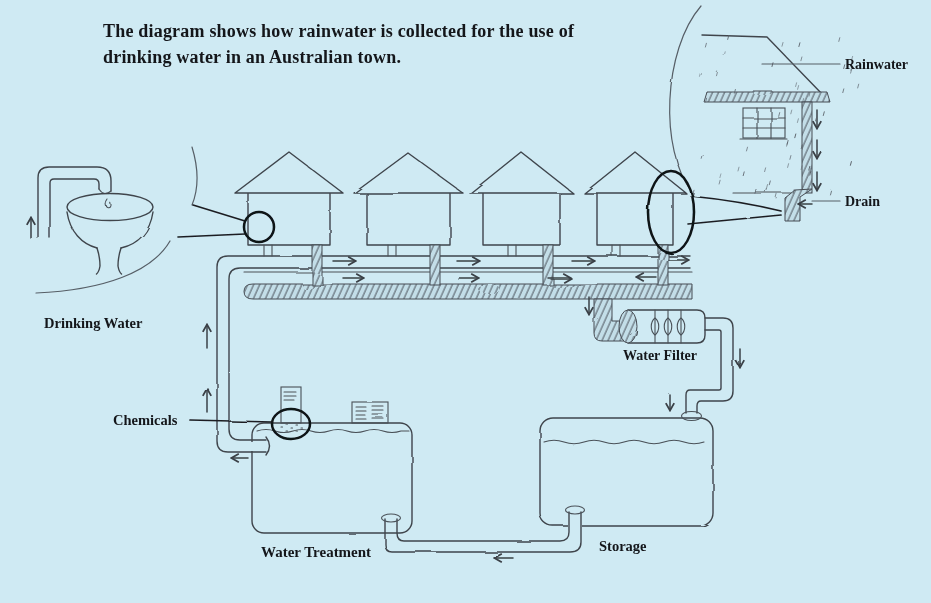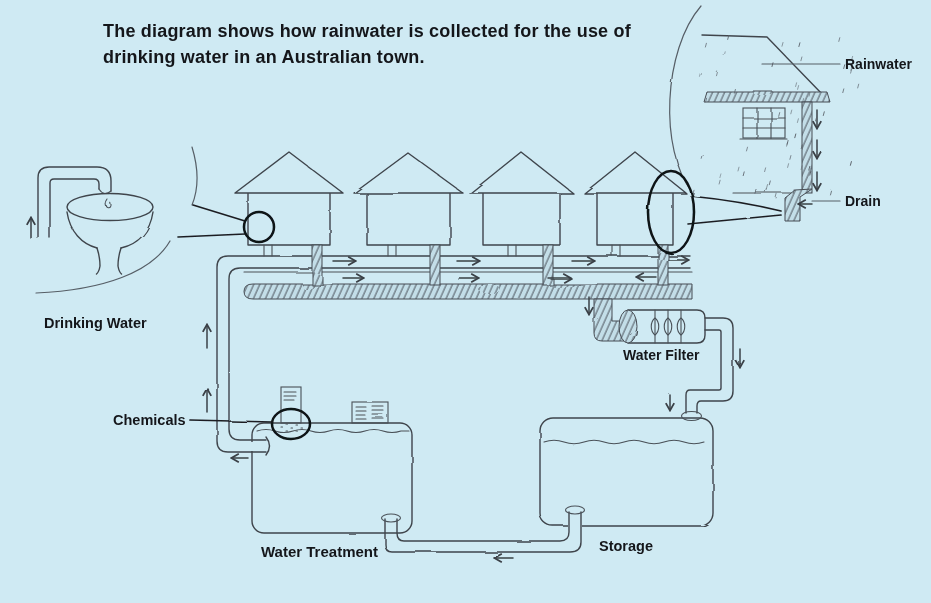--- a/index.html
+++ b/index.html
@@ -1,17 +1,17 @@
 <!DOCTYPE html>
 <html><head>
 <meta charset="utf-8">
 <style>
   html,body{margin:0;padding:0;background:#cfeaf3;}
   .stage{position:relative;width:931px;height:603px;overflow:hidden;background:#cfeaf3;
-         font-family:Liberation Sans, sans-serif;}
+         font-family:Liberation Serif, serif;}
   svg{display:block}
   .ink{stroke:#3f454c;stroke-width:1.4;fill:none;stroke-linecap:round;stroke-linejoin:round;}
   .ink-thin{stroke:#4a5158;stroke-width:1.1;fill:none;stroke-linecap:round;}
   .callout{stroke:#101216;stroke-width:2.5;fill:none;}
   .cone{stroke:#1c1e23;stroke-width:1.7;fill:none;stroke-linecap:round;}
   .pencil{stroke:#565e66;stroke-width:1.2;fill:none;stroke-linecap:round;}
   .hatched{fill:url(#hatch);stroke:#474d54;stroke-width:1;}
   .arrow{stroke:#3a4046;stroke-width:1.5;fill:none;stroke-linecap:round;}
   text{fill:#14161a;font-weight:bold;}
   .title-text{font-size:18px;letter-spacing:.2px;}

